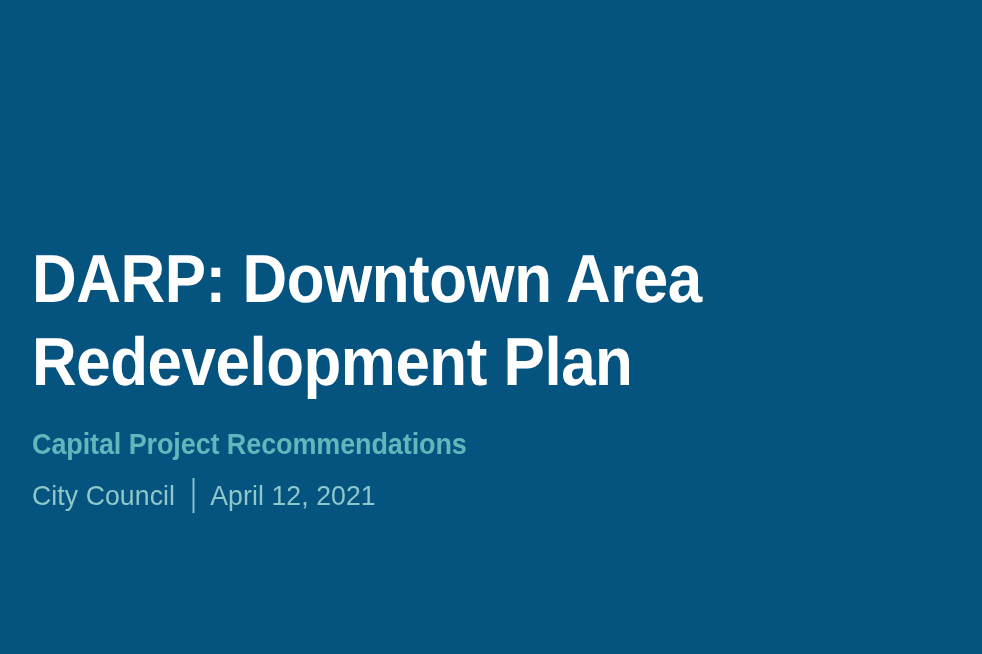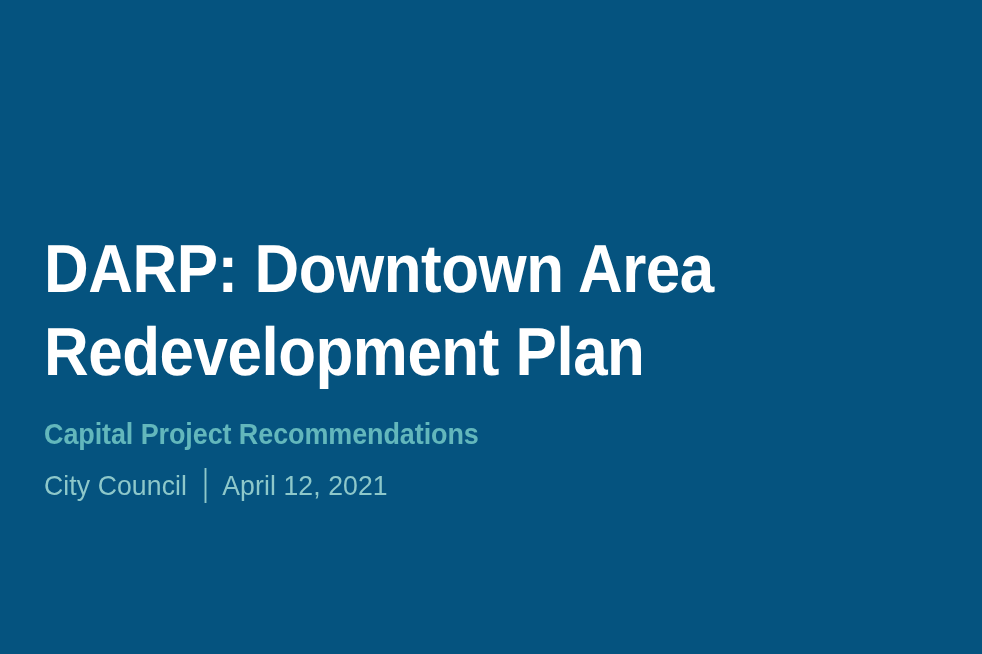--- a/index.html
+++ b/index.html
@@ -18,23 +18,22 @@
     position: relative;
     width: 982px;
     height: 654px;
     background: #05537f;
     box-sizing: border-box;
   }
 
   .content-block {
     position: absolute;
     left: 32px;
-    top: 228px;
+    top: 238px;
     width: 860px;
-    margin-left: 12px;
   }
 
   .slide-title {
     margin: 0;
     color: #ffffff;
     font-family: "Liberation Sans", sans-serif;
     font-weight: bold;
     font-size: 68px;
     line-height: 83px;
     letter-spacing: -0.5px;

